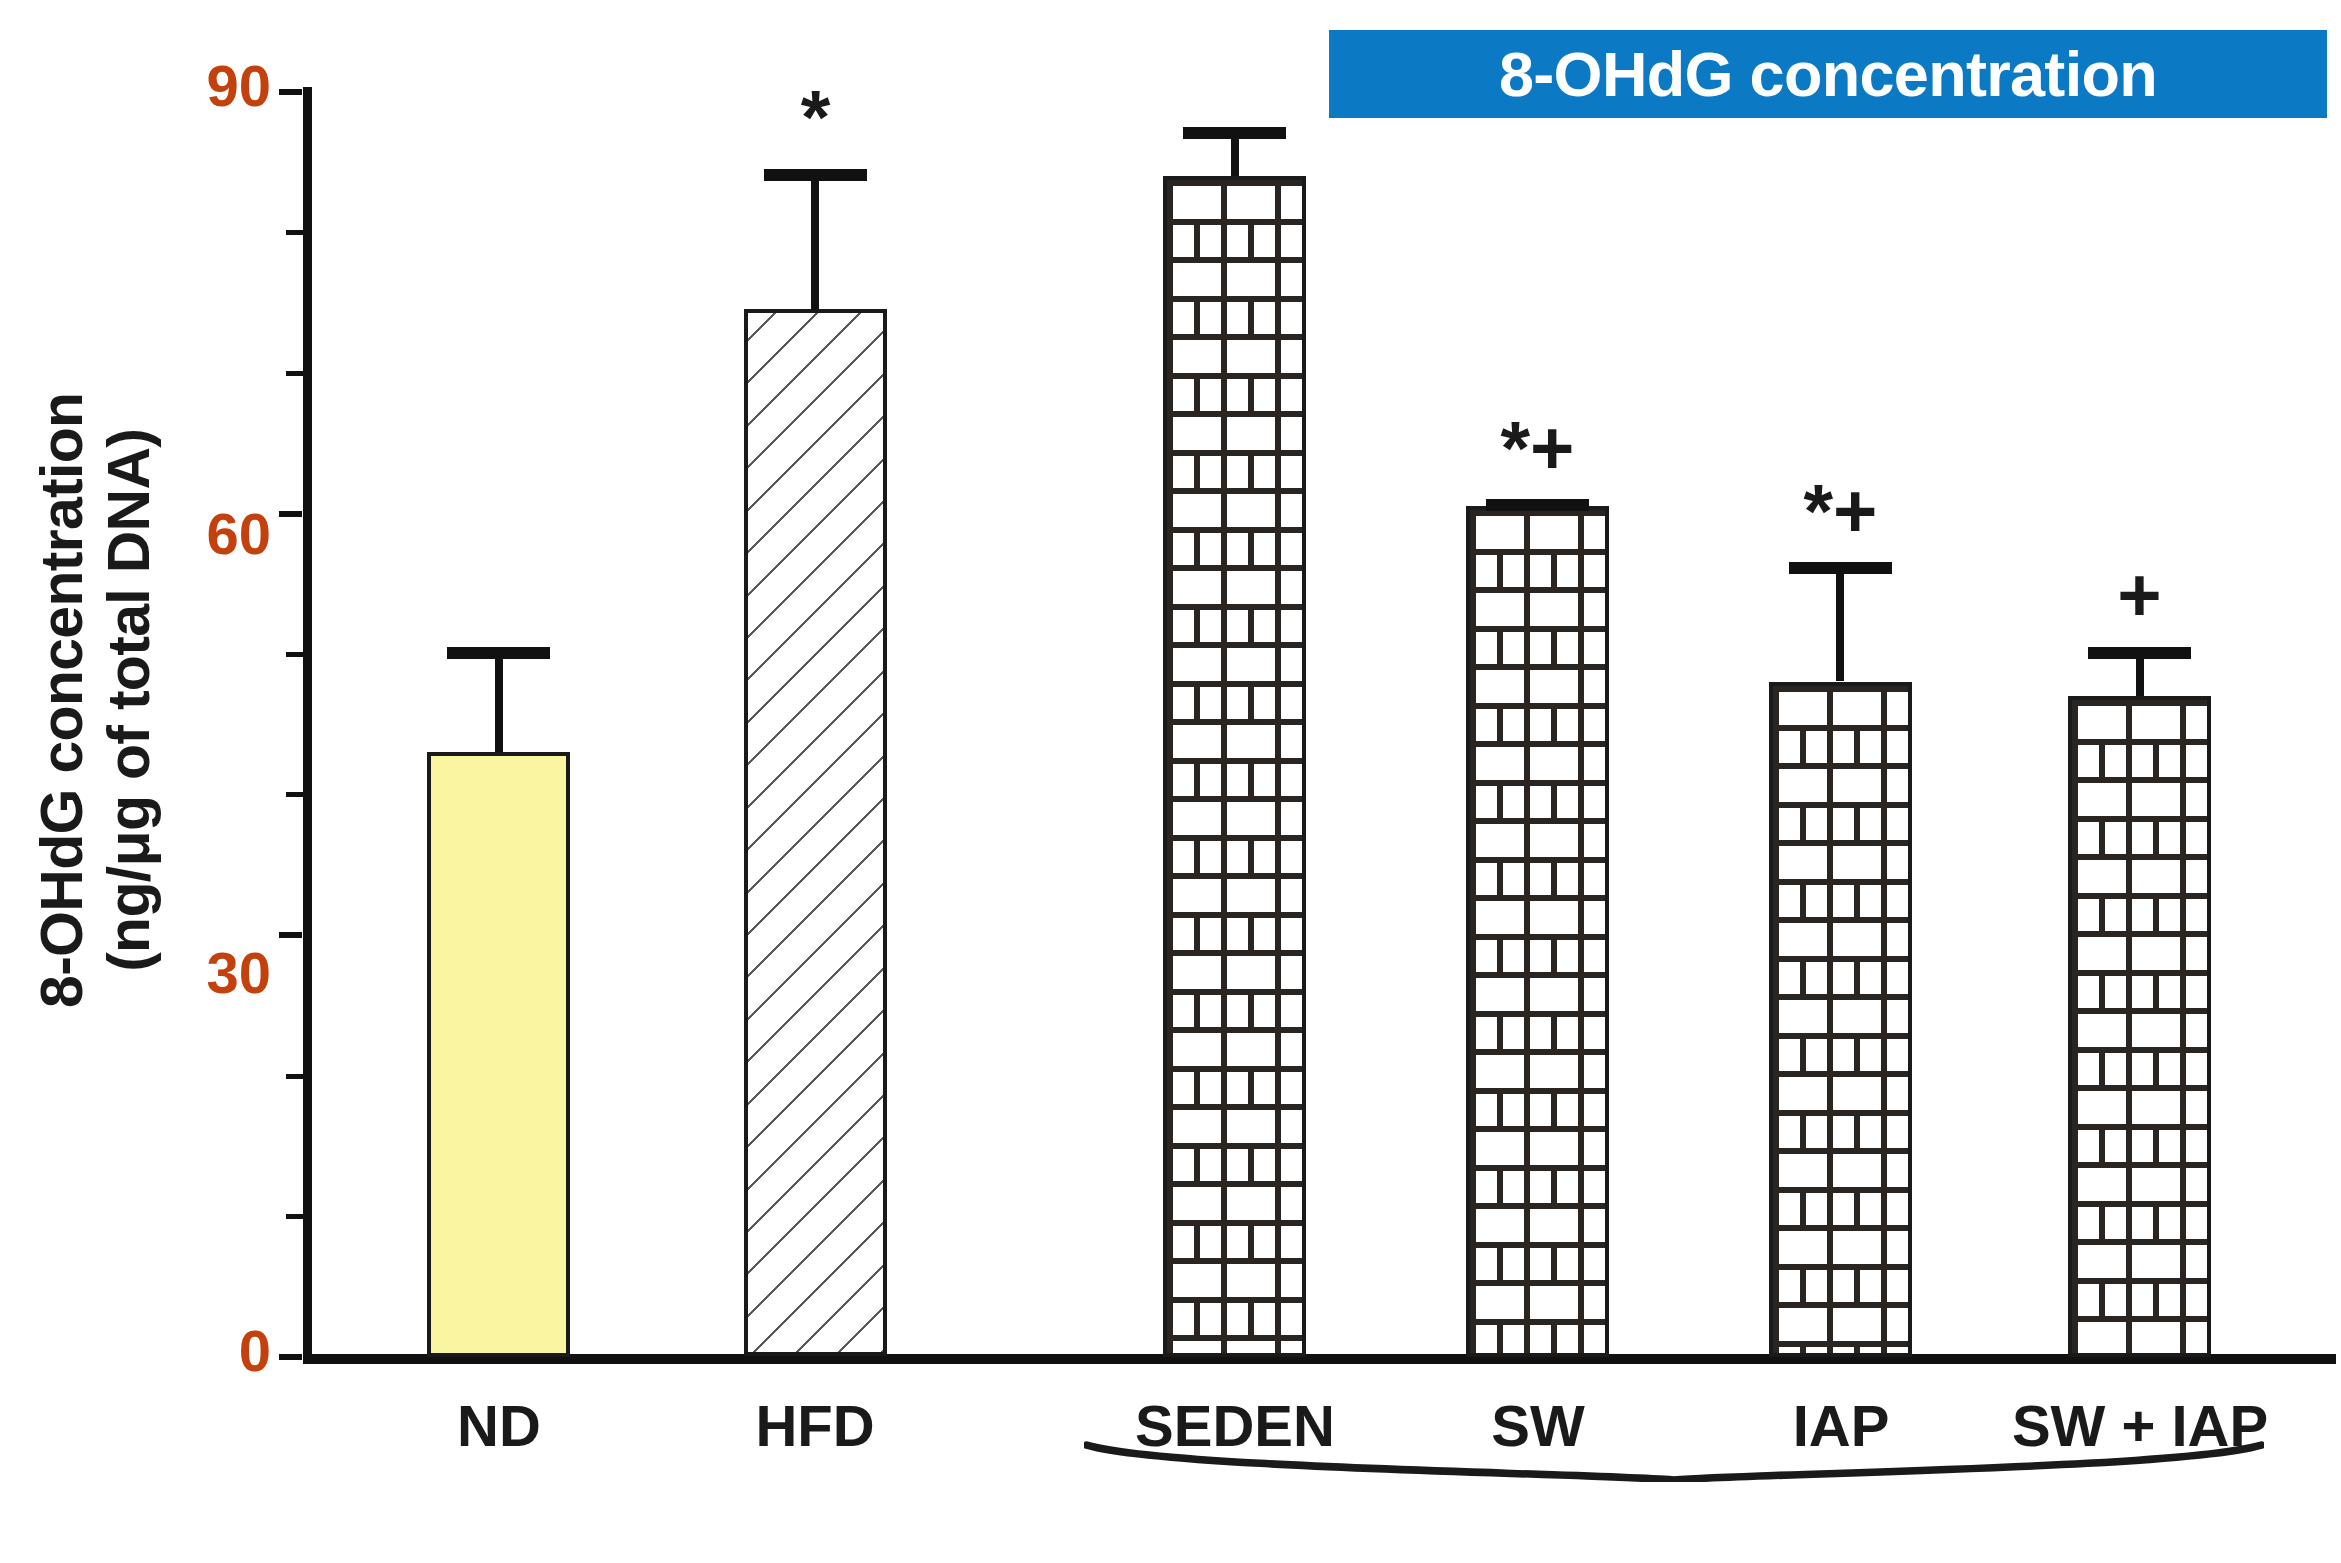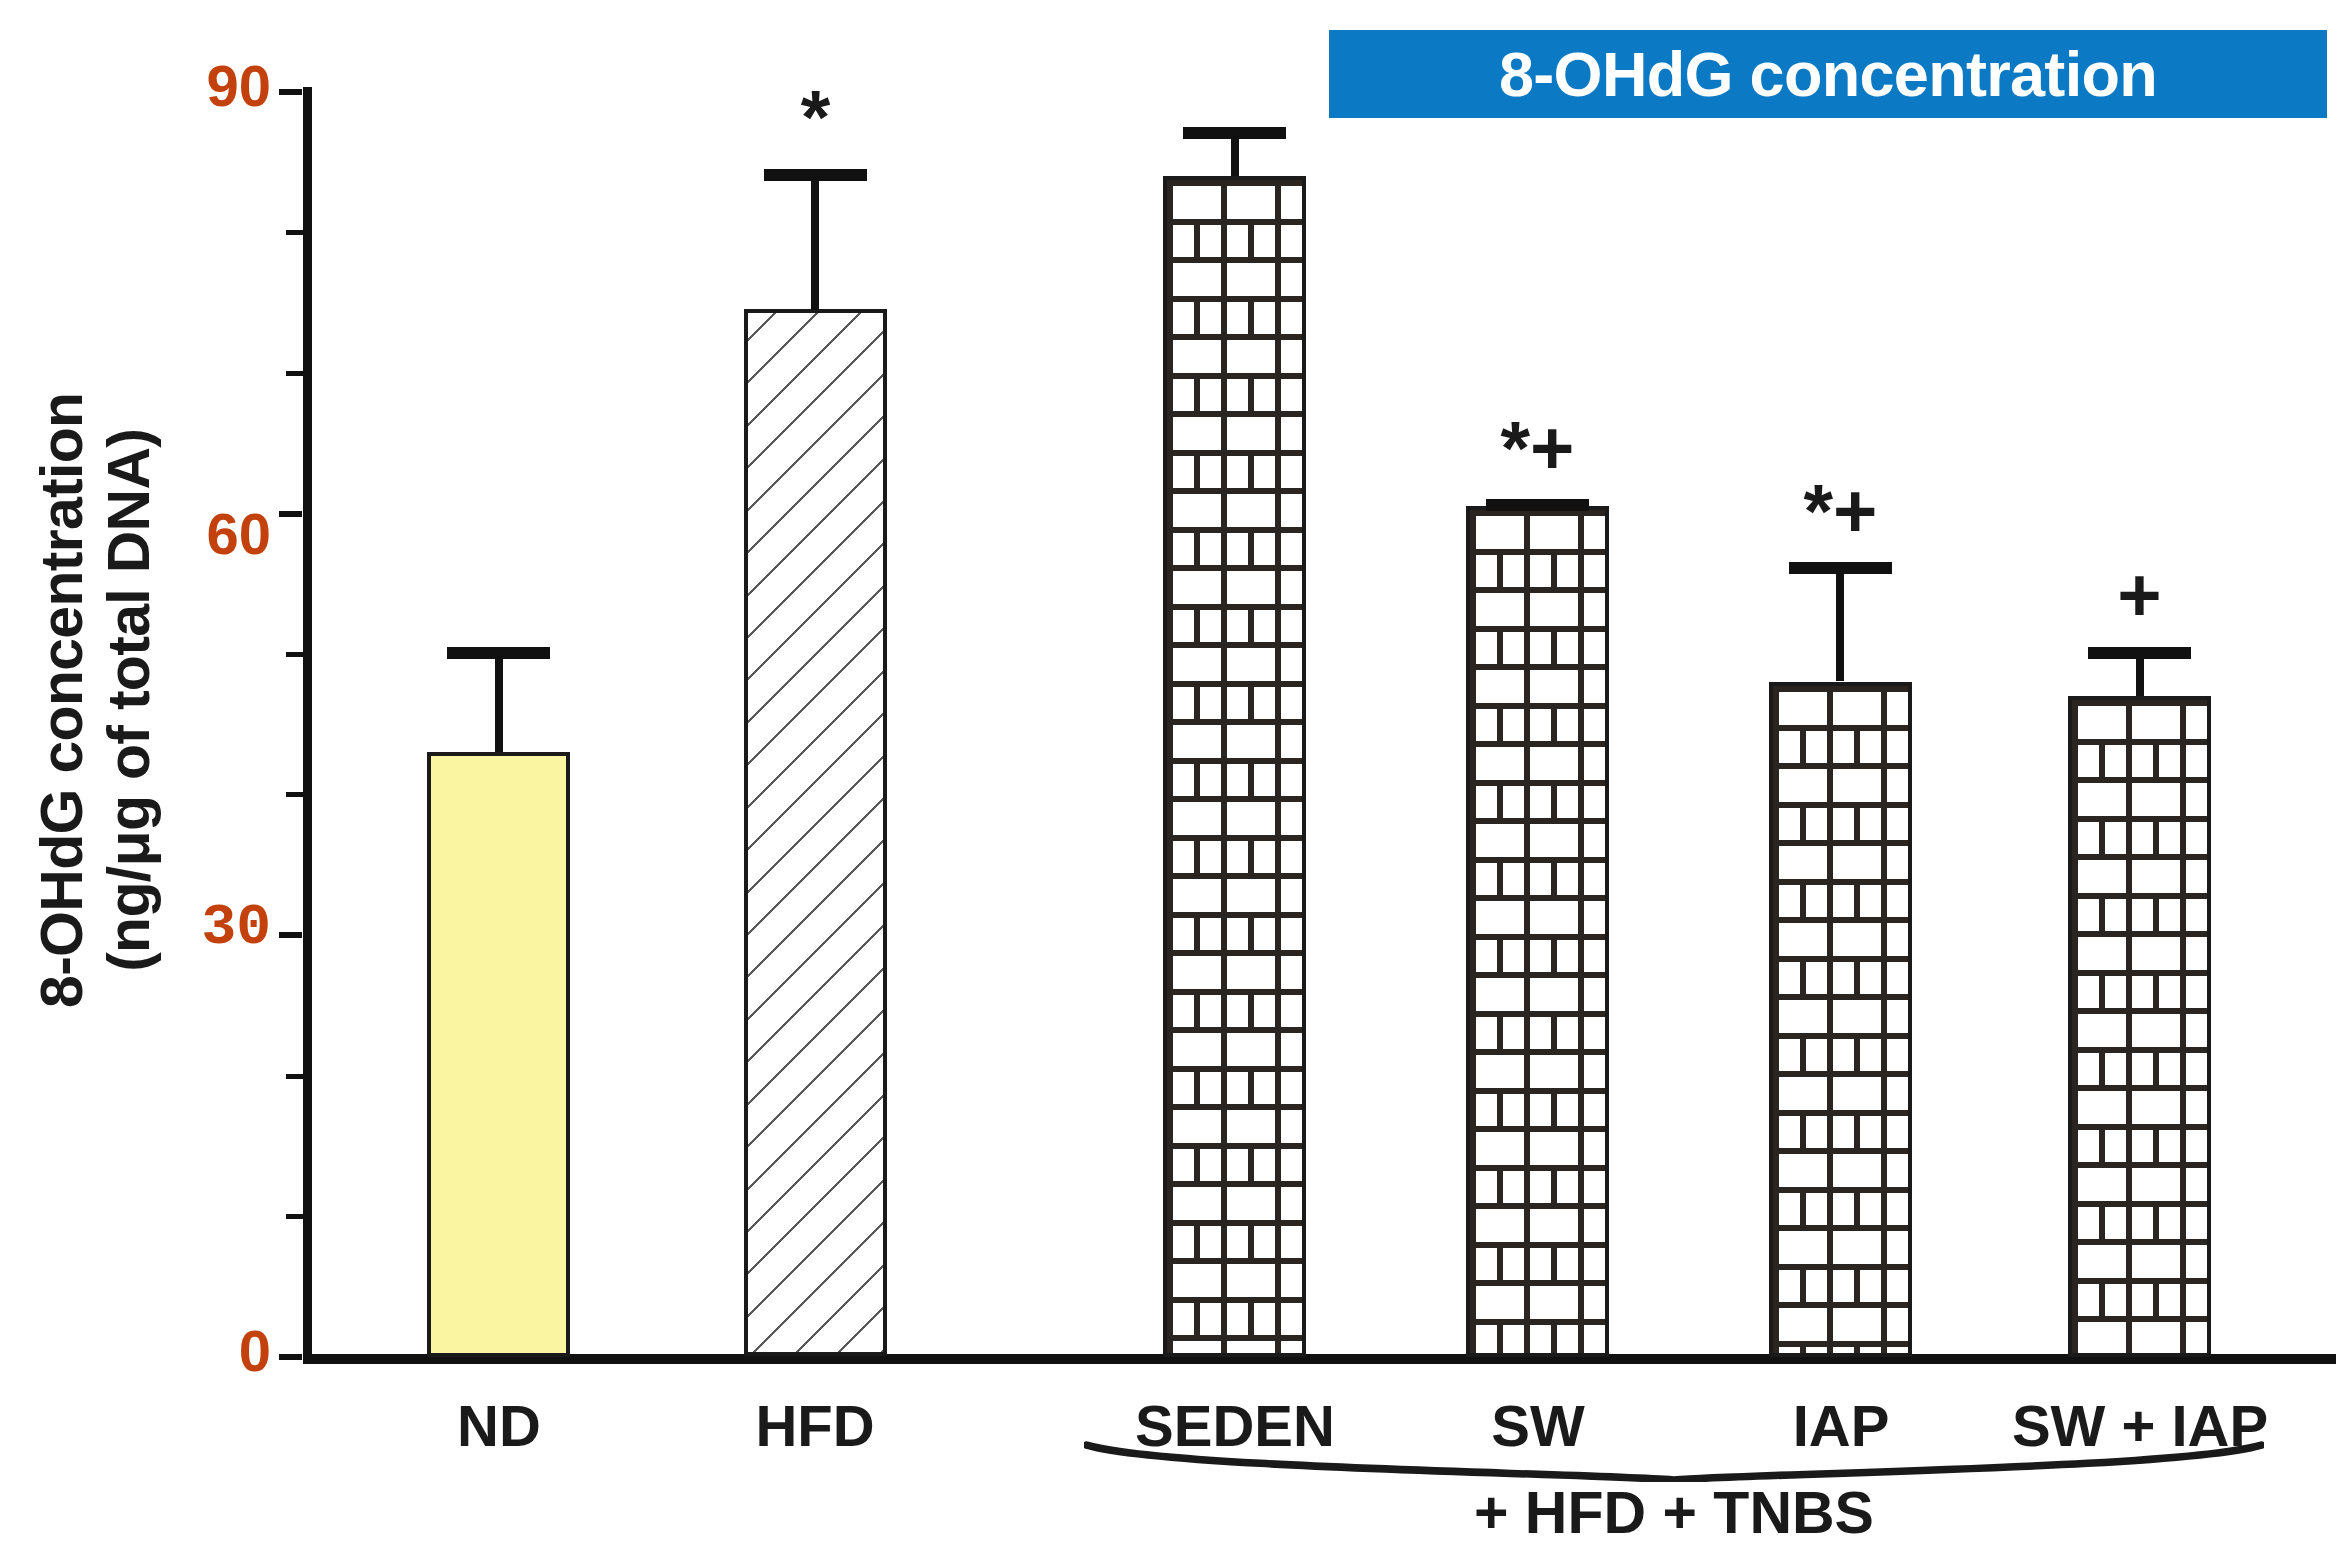--- a/index.html
+++ b/index.html
@@ -260,21 +260,21 @@
         <div class="tick-major" style="top: 89px;"></div>
         <div class="tick-minor" style="top: 1214px;"></div>
         <div class="tick-minor" style="top: 1074px;"></div>
         <div class="tick-minor" style="top: 792px;"></div>
         <div class="tick-minor" style="top: 652px;"></div>
         <div class="tick-minor" style="top: 371px;"></div>
         <div class="tick-minor" style="top: 230px;"></div>
       </div>
     <div id="tick-labels">
         <div class="tick-label" style="top: 1317px;">0</div>
-        <div class="tick-label" style="top: 895px; font-family: Liberation Mono, monospace;">30</div>
+        <div class="tick-label" style="top: 939px;">30</div>
         <div class="tick-label" style="top: 500px;">60</div>
         <div class="tick-label" style="top: 52px;">90</div>
       </div>
     <div id="bars">
         <div class="bar fill-solid-yellow" style="left: 427px; top: 752px; width: 143px; height: 605px;"></div>
         <div class="errbar-stem" style="left: 495px; top: 647px; height: 105px;"></div>
         <div class="errbar-cap" style="left: 447px; top: 647px; width: 103px;"></div>
         <div class="bar fill-diagonal" style="left: 744px; top: 309px; width: 143px; height: 1047px;"></div>
         <div class="errbar-stem" style="left: 811px; top: 169px; height: 141px;"></div>
         <div class="errbar-cap" style="left: 764px; top: 169px; width: 103px;"></div>
@@ -309,16 +309,15 @@
         <div class="xtick-label" style="left: 994px; width: 482px; top: 1376px;">SEDEN</div>
         <div class="xtick-label" style="left: 1297px; width: 482px; top: 1376px;">SW</div>
         <div class="xtick-label" style="left: 1600px; width: 482px; top: 1376px;">IAP</div>
         <div class="xtick-label" style="left: 1899px; width: 482px; top: 1376px;">SW + IAP</div>
       </div>
   </div>
 
   <svg id="group-bracket" viewBox="0 0 1715 60" preserveAspectRatio="none">
     <path d="M 4 6 C 120 40, 700 46, 857 57 C 1014 46, 1595 40, 1711 6" fill="none" stroke="#1a1a1a" stroke-width="11" stroke-linecap="round"></path>
   </svg>
-  <div id="group-label">+ HFD + TNBS</div>
 
 </div>
 
 
 </body></html>

